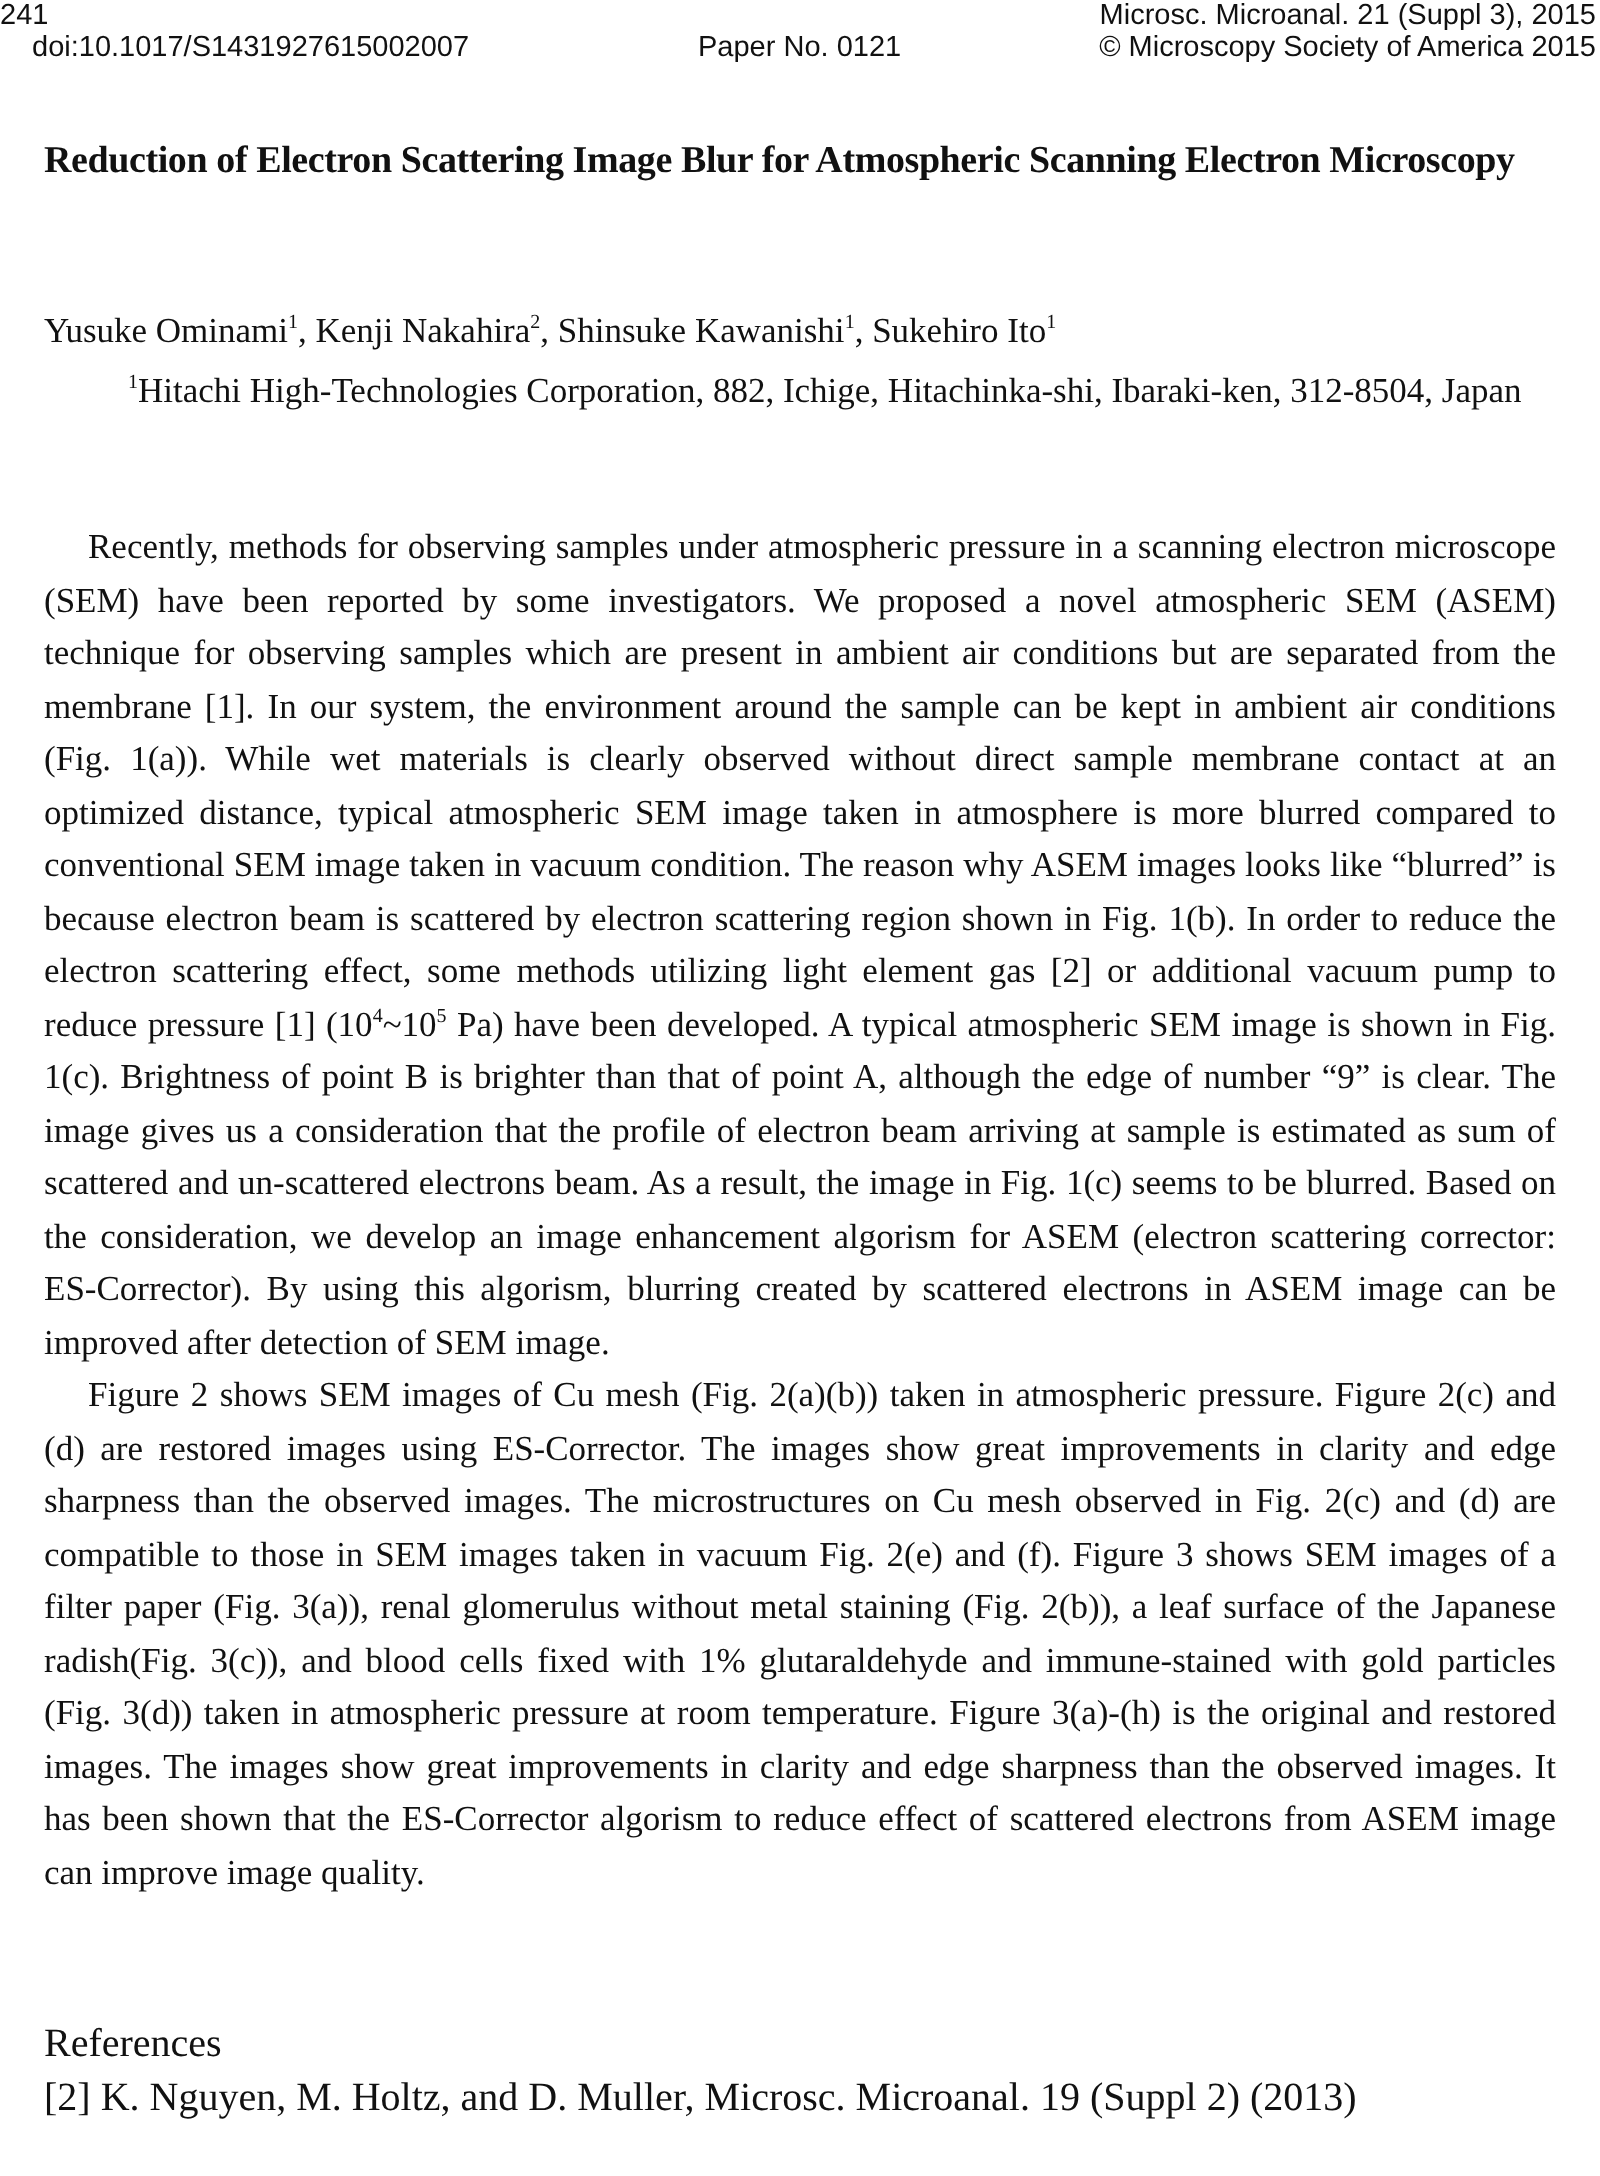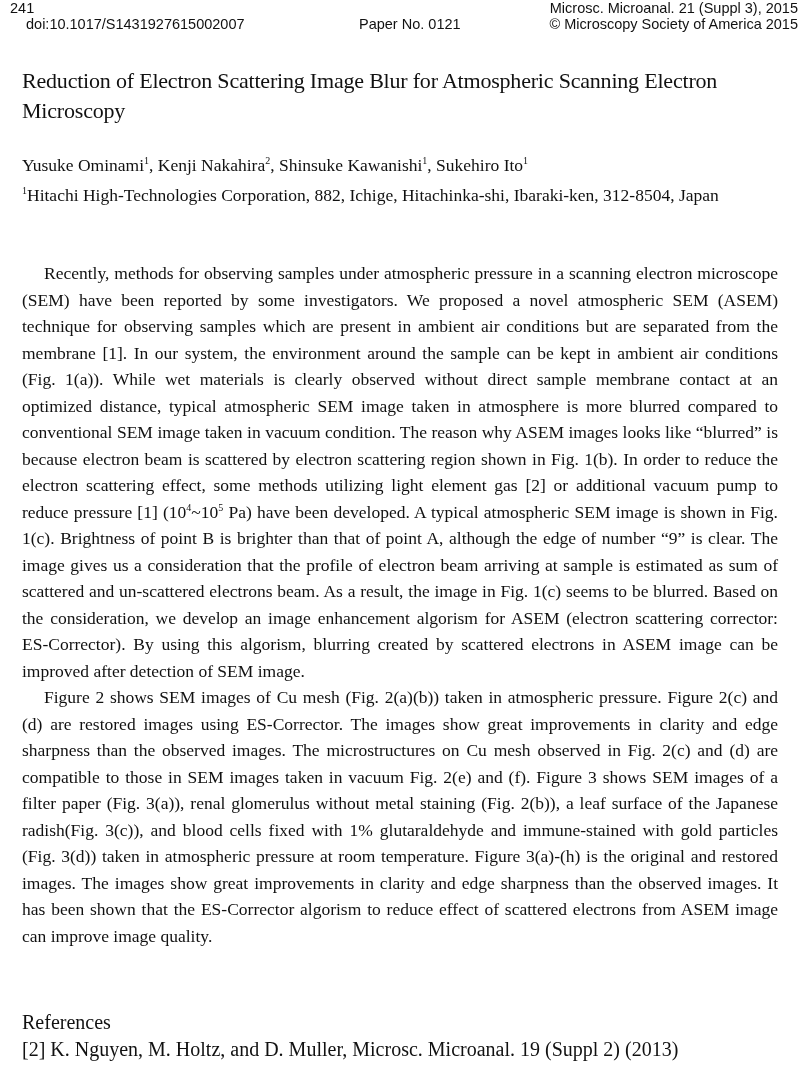--- a/index.html
+++ b/index.html
@@ -1,25 +1,25 @@
 <!DOCTYPE html>
 <html><head>
 <meta charset="utf-8">
 <style>
   html, body { margin: 0; padding: 0; background: #ffffff; }
   body { width: 800px; height: 1088px; position: relative; overflow: hidden; color: #111; }
-  .hdr { position: absolute; font-family: "Liberation Sans", sans-serif; font-size: 14.5px; line-height: 17px; color: #111; white-space: nowrap; margin-left: 10px; }
+  .hdr { position: absolute; font-family: "Liberation Sans", sans-serif; font-size: 14.5px; line-height: 17px; color: #111; white-space: nowrap; }
   .page { position: absolute; left: 0; top: 0; }
   .doi { position: absolute; left: 16px; top: 16px; }
   .paperno { position: absolute; left: 349px; top: 16px; }
   .journal { position: absolute; right: 2px; top: 0; }
   .copy { position: absolute; right: 2px; top: 16px; }
-  .title { position: absolute; left: 22px; top: 66px; width: 770px; font-family: "Liberation Serif", serif; font-weight: normal; font-size: 22px; line-height: 30px; letter-spacing: -0.2px; }
+  .title { position: absolute; left: 22px; top: 66px; width: 770px; font-family: "Liberation Serif", serif; font-weight: bold; font-size: 19px; line-height: 30px; letter-spacing: -0.2px; }
   .authors { position: absolute; left: 22px; top: 150px; width: 770px; font-family: "Liberation Serif", serif; font-size: 17.5px; line-height: 30px; }
-  .aff { display: block; white-space: nowrap; }
+  .aff { display: block; white-space: nowrap; margin-left: 42px; }
   sup { font-size: 10px; vertical-align: 7px; line-height: 0; }
   .body { position: absolute; left: 22px; top: 260px; width: 756px; font-family: "Liberation Serif", serif; font-size: 17.5px; line-height: 26.5px; text-align: justify; }
   .body p { margin: 0; text-indent: 22px; }
   .refs { position: absolute; left: 22px; top: 1009px; width: 770px; font-family: "Liberation Serif", serif; font-size: 20px; line-height: 26.5px; }
   .refs div { white-space: nowrap; }
 </style>
 </head>
 <body>
 
 <div>

